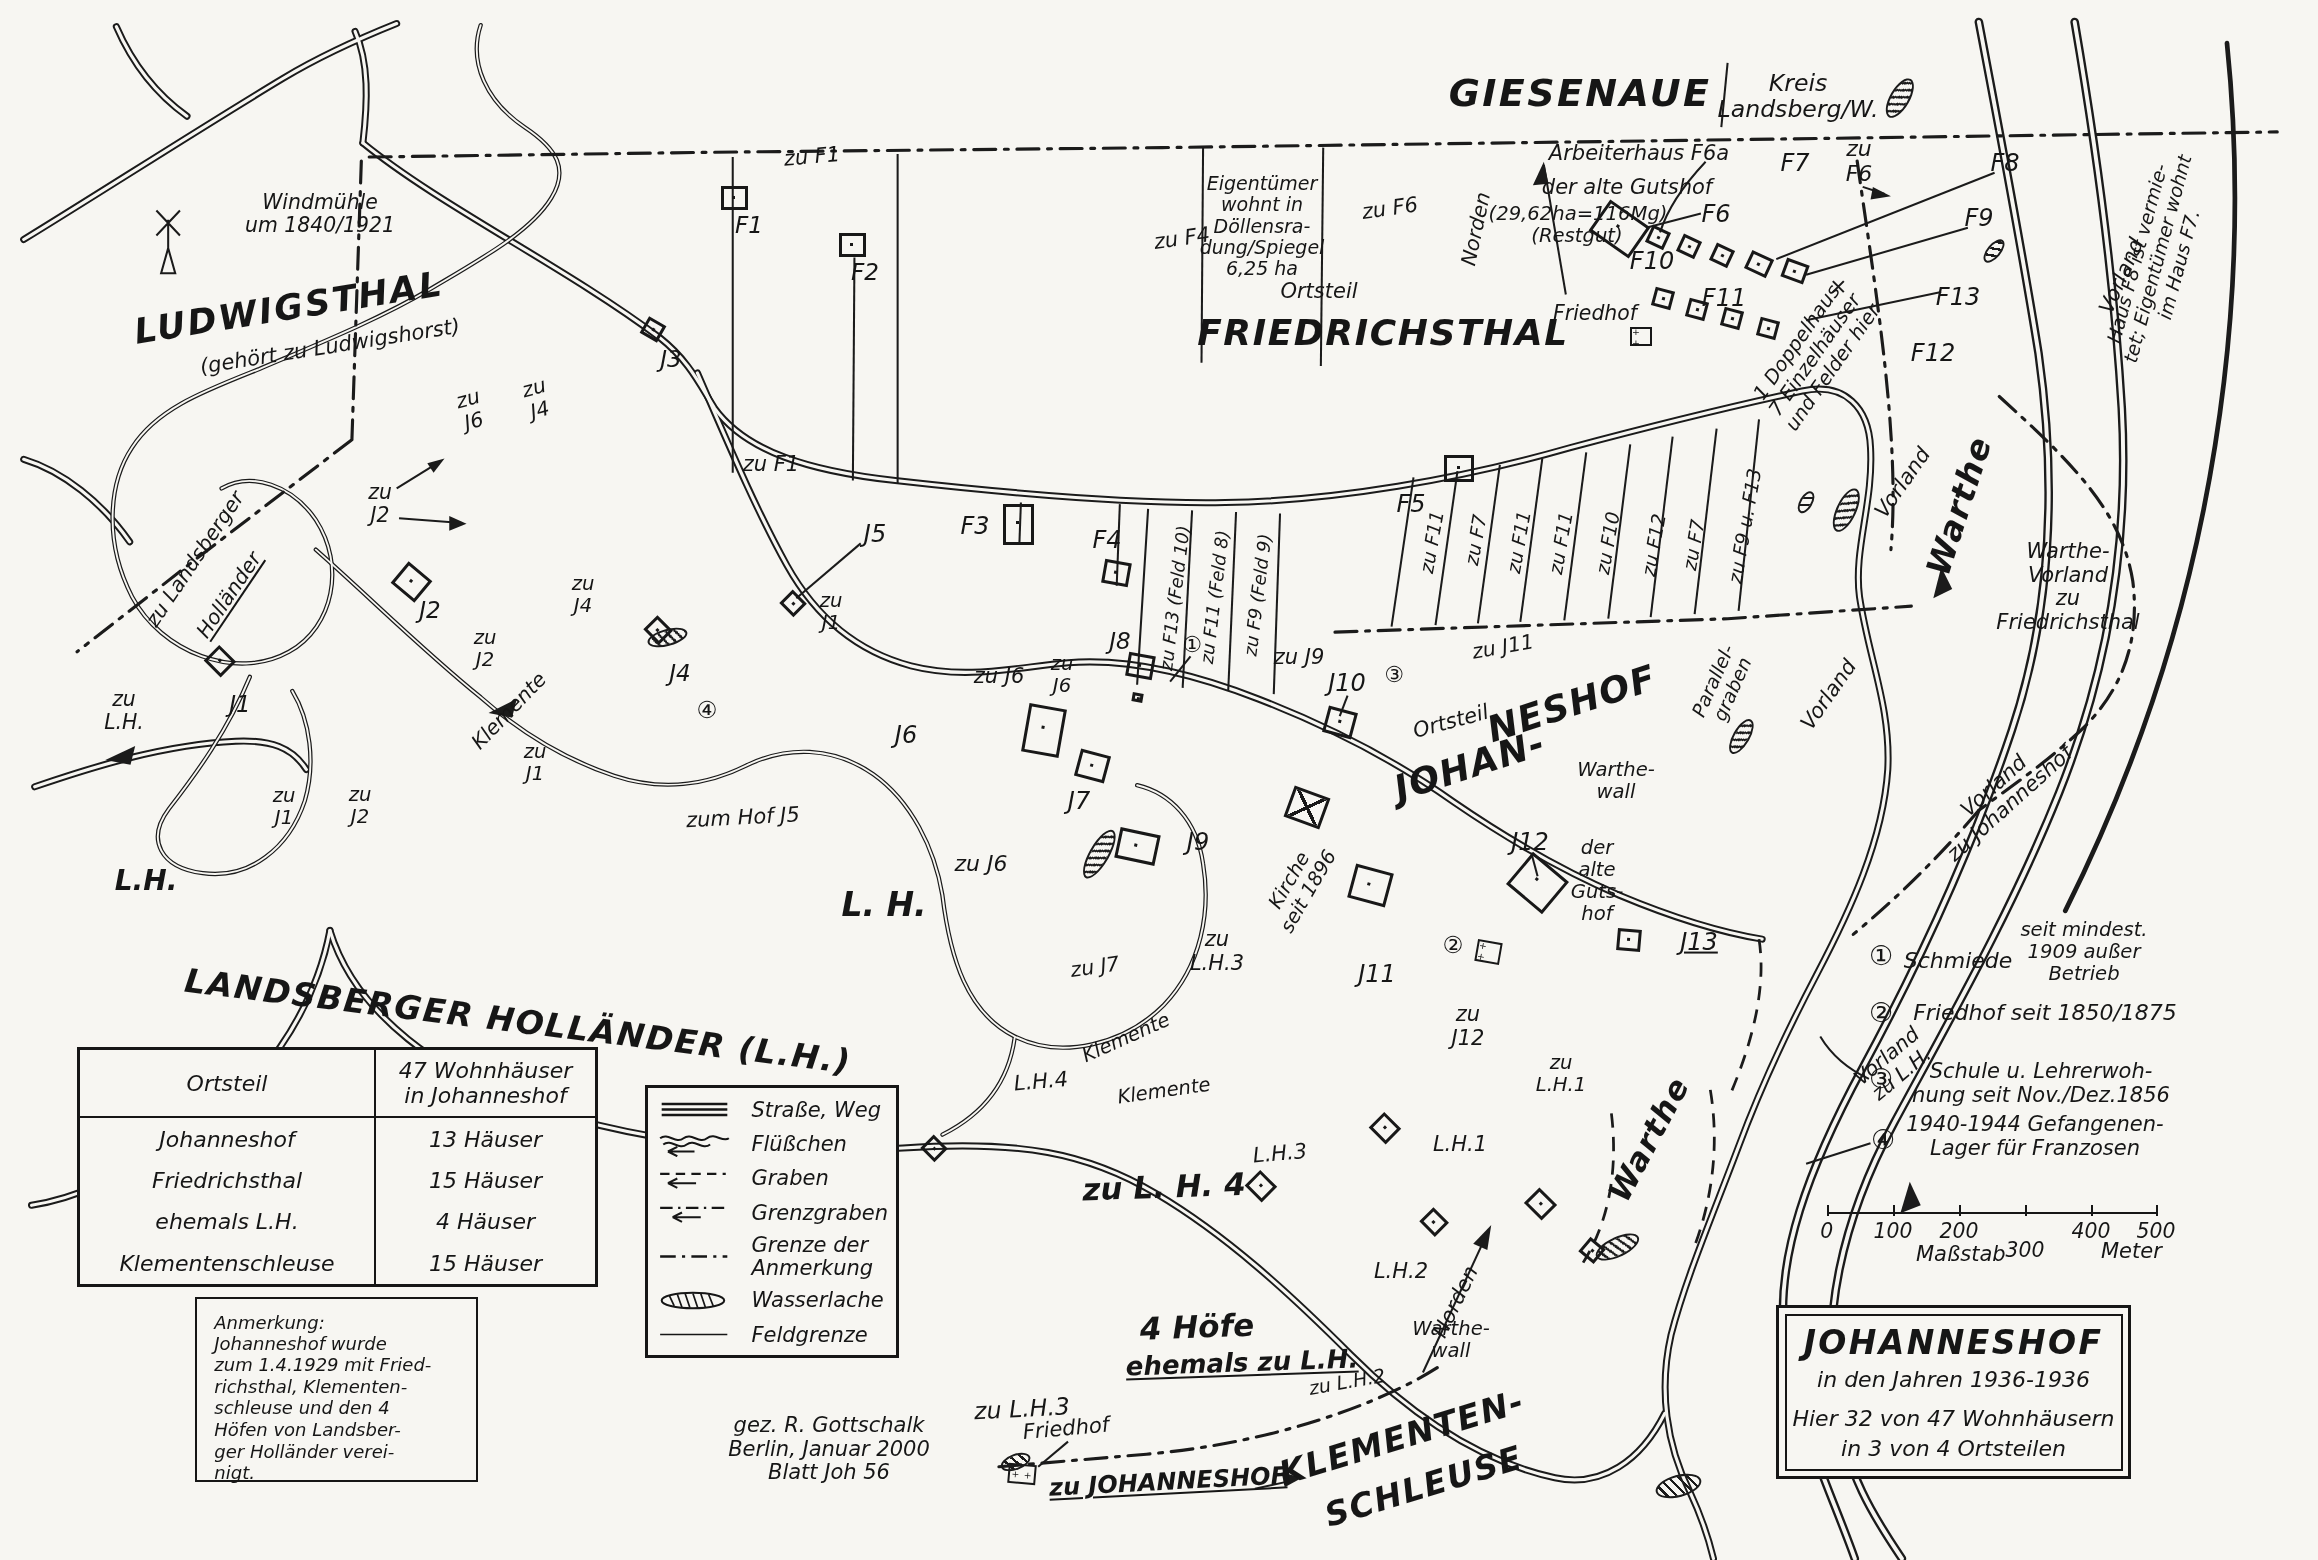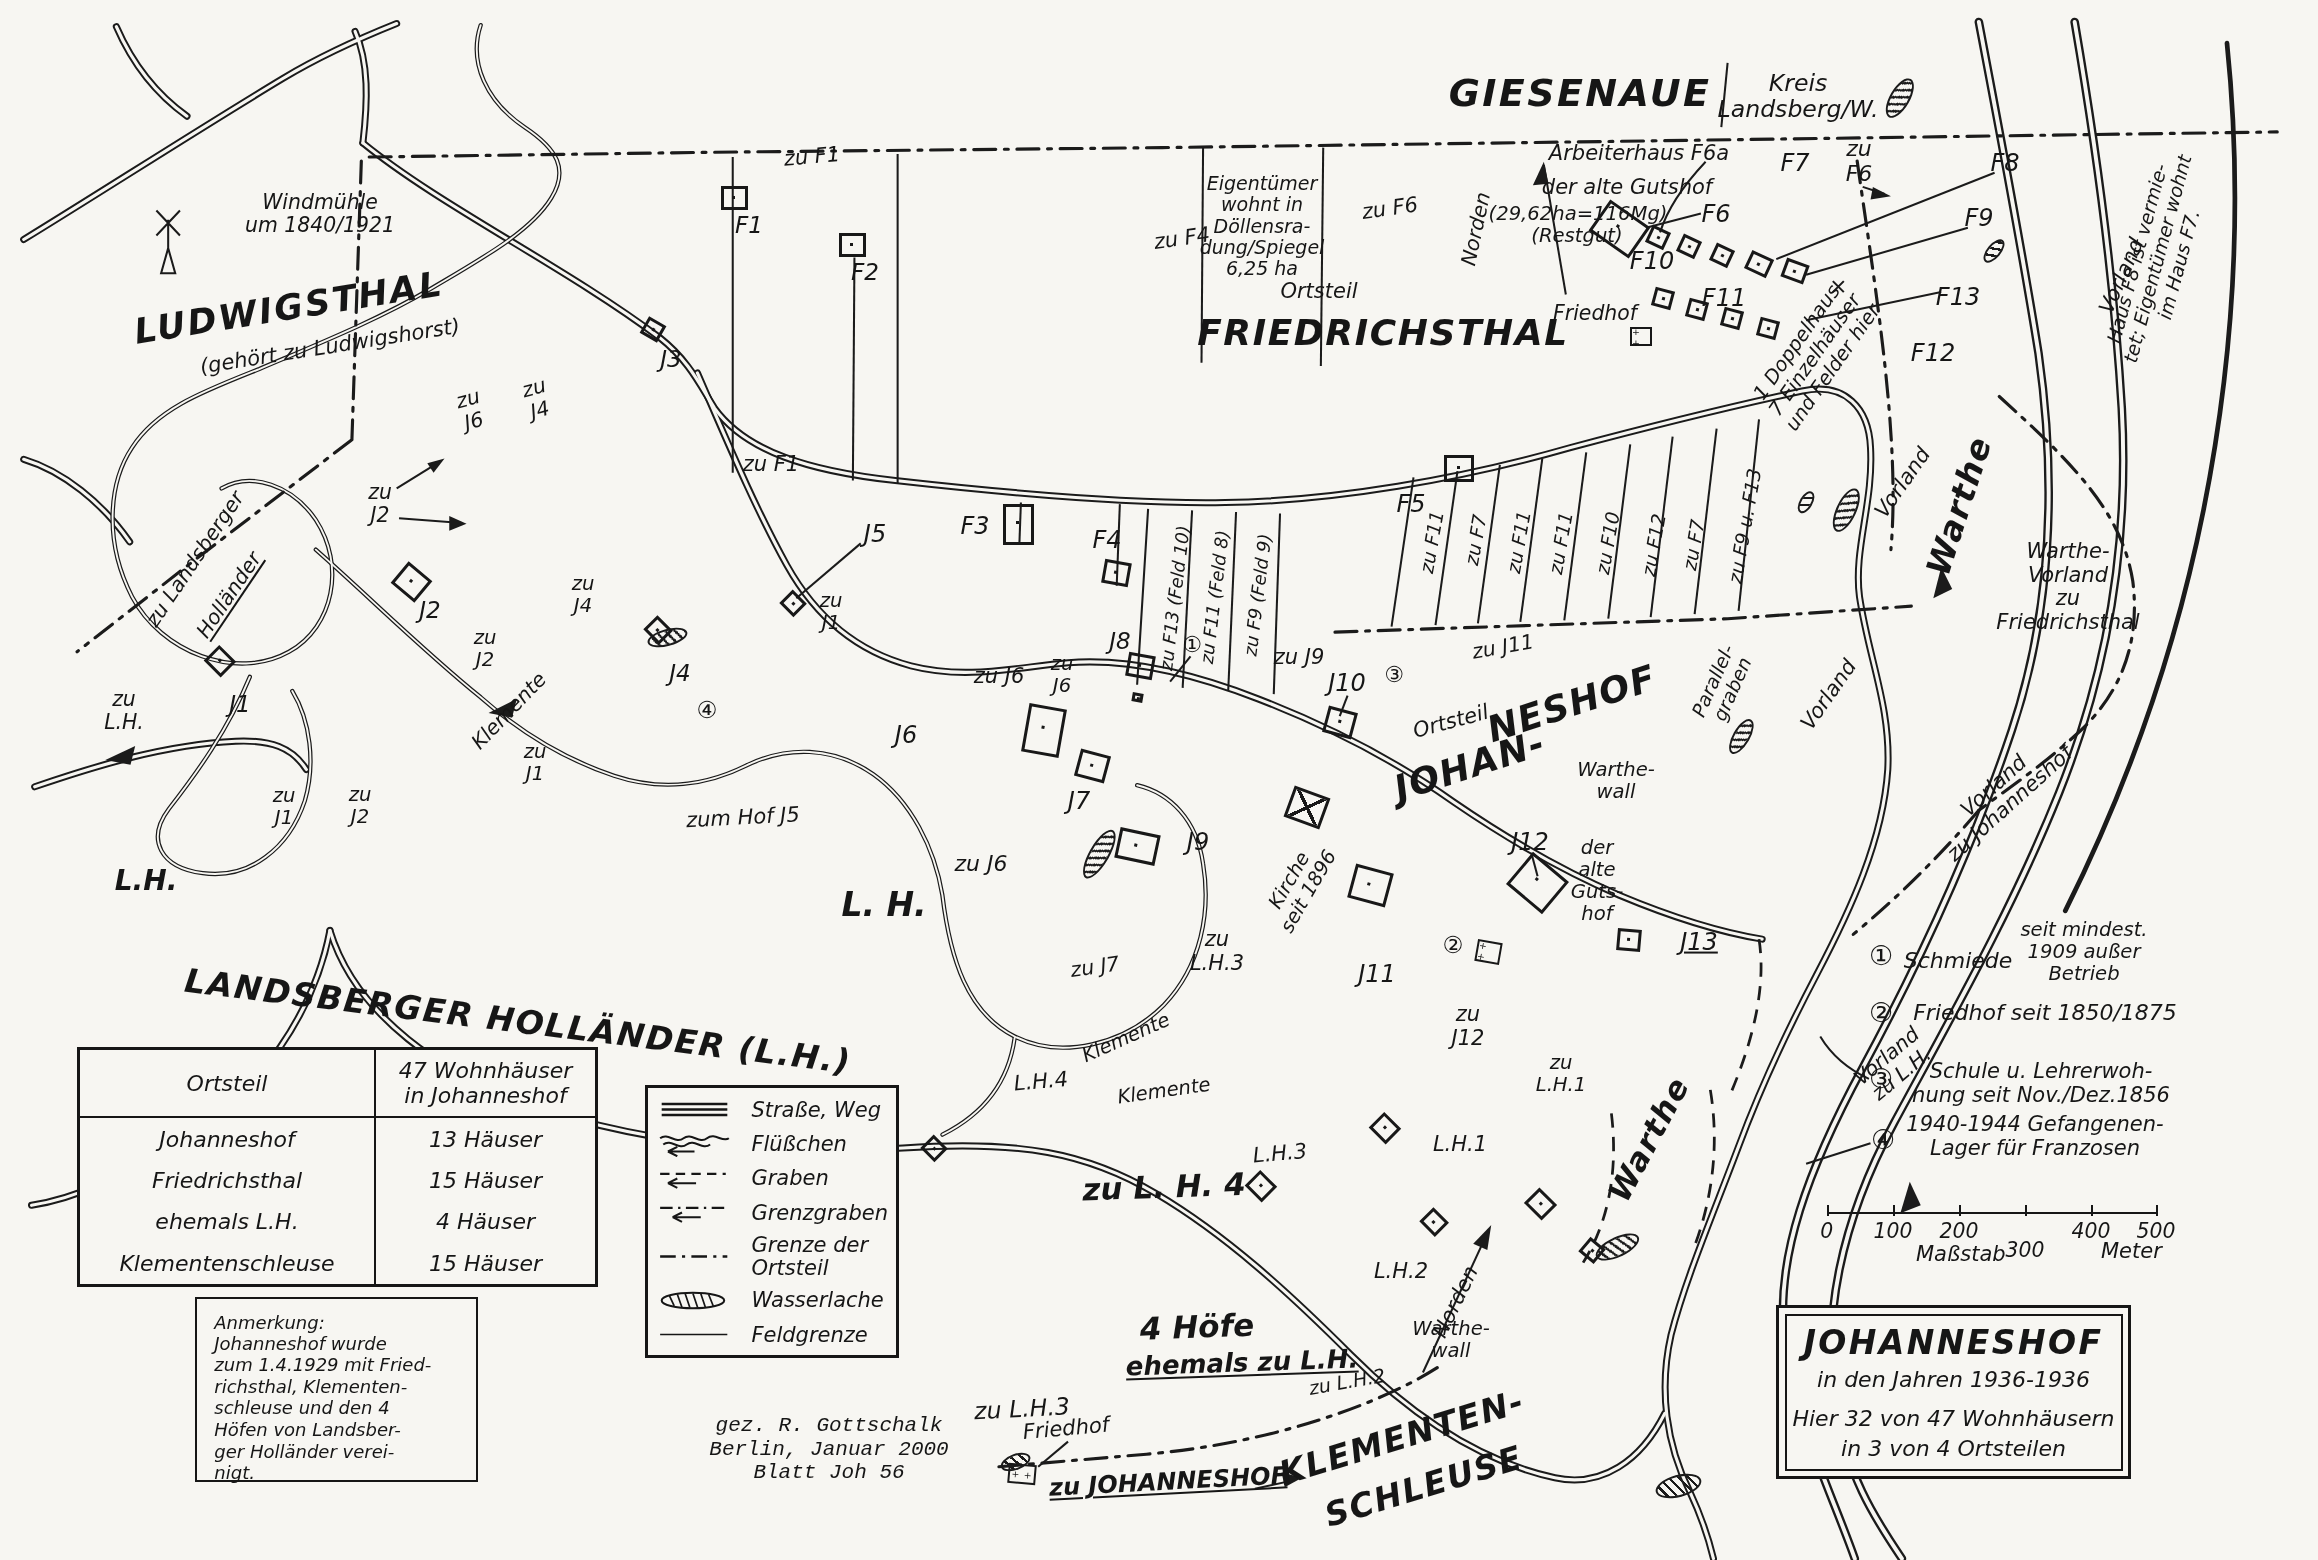--- a/index.html
+++ b/index.html
@@ -353,21 +353,21 @@
       <div class="lbl" style="left: 1881px; top: 956px; font-size: 27px; transform: translate(-50%, -50%) rotate(0deg);">①</div>
       <div class="lbl" style="left: 1958px; top: 961px; font-size: 22px; transform: translate(-50%, -50%) rotate(0deg);">Schmiede</div>
       <div class="lbl" style="left: 1881px; top: 1013px; font-size: 27px; transform: translate(-50%, -50%) rotate(0deg);">②</div>
       <div class="lbl" style="left: 2045px; top: 1013px; font-size: 22px; transform: translate(-50%, -50%) rotate(0deg);">Friedhof seit 1850/1875</div>
       <div class="lbl" style="left: 1881px; top: 1079px; font-size: 27px; transform: translate(-50%, -50%) rotate(0deg);">③</div>
       <div class="lbl" style="left: 2041px; top: 1084px; font-size: 21px; transform: translate(-50%, -50%) rotate(0deg);">Schule u. Lehrerwoh-
 nung seit Nov./Dez.1856</div>
       <div class="lbl" style="left: 1883px; top: 1140px; font-size: 27px; transform: translate(-50%, -50%) rotate(0deg);">④</div>
       <div class="lbl" style="left: 2035px; top: 1137px; font-size: 21px; transform: translate(-50%, -50%) rotate(0deg);">1940-1944 Gefangenen-
 Lager für Franzosen</div>
-      <div class="lbl" style="left: 829px; top: 1449px; font-size: 21px; transform: translate(-50%, -50%) rotate(0deg); font-family: Liberation Mono, monospace;">gez. R. Gottschalk
+      <div class="lbl" style="left: 829px; top: 1449px; font-size: 21px; transform: translate(-50%, -50%) rotate(0deg);">gez. R. Gottschalk
 Berlin, Januar 2000
 Blatt Joh 56</div>
     </div>
   <div id="houses">
       <div class="house" style="left: 721px; top: 186px; width: 27px; height: 23.6px; transform: rotate(0deg);"></div>
       <div class="house" style="left: 839px; top: 233px; width: 27px; height: 23.6px; transform: rotate(0deg);"></div>
       <div class="house" style="left: 643px; top: 320px; width: 20.4px; height: 19px; transform: rotate(30deg);"></div>
       <div class="house" style="left: 208px; top: 650px; width: 23.6px; height: 22px; transform: rotate(45deg);"></div>
       <div class="house" style="left: 396px; top: 568px; width: 31px; height: 28px; transform: rotate(40deg);"></div>
       <div class="house" style="left: 1003px; top: 504px; width: 31px; height: 41px; transform: rotate(0deg);"></div>
@@ -462,21 +462,21 @@
             <path d="M4,10 H90" stroke="#161616" stroke-width="3" stroke-dasharray="16 7 3 7" fill="none"></path>
             <path d="M20,22 H56 M20,22 l12,-6 M20,22 l12,6" stroke="#161616" stroke-width="2.6" fill="none"></path>
           </svg></div>
         <div class="lg-lab">Grenzgraben</div>
       </div>
       <div class="lg-row">
         <div class="lg-sym"><svg viewBox="0 0 96 32" width="75" height="25">
             <path d="M4,16 H90" stroke="#161616" stroke-width="3.4" stroke-dasharray="20 8 4 8" fill="none"></path>
           </svg></div>
         <div class="lg-lab">Grenze der
-Ortsteil</div>
+Anmerkung</div>
       </div>
       <div class="lg-row">
         <div class="lg-sym"><svg viewBox="0 0 96 32" width="75" height="25">
             <ellipse cx="46" cy="16" rx="40" ry="10" stroke="#161616" stroke-width="2.6" fill="none"></ellipse>
             <path d="M16,10 L22,23 M26,8 L32,25 M36,7 L42,25 M46,7 L52,25 M56,7 L62,25 M66,8 L72,23" stroke="#161616" stroke-width="2.2" fill="none"></path>
           </svg></div>
         <div class="lg-lab">Wasserlache</div>
       </div>
       <div class="lg-row">
         <div class="lg-sym"><svg viewBox="0 0 96 32" width="75" height="25">

